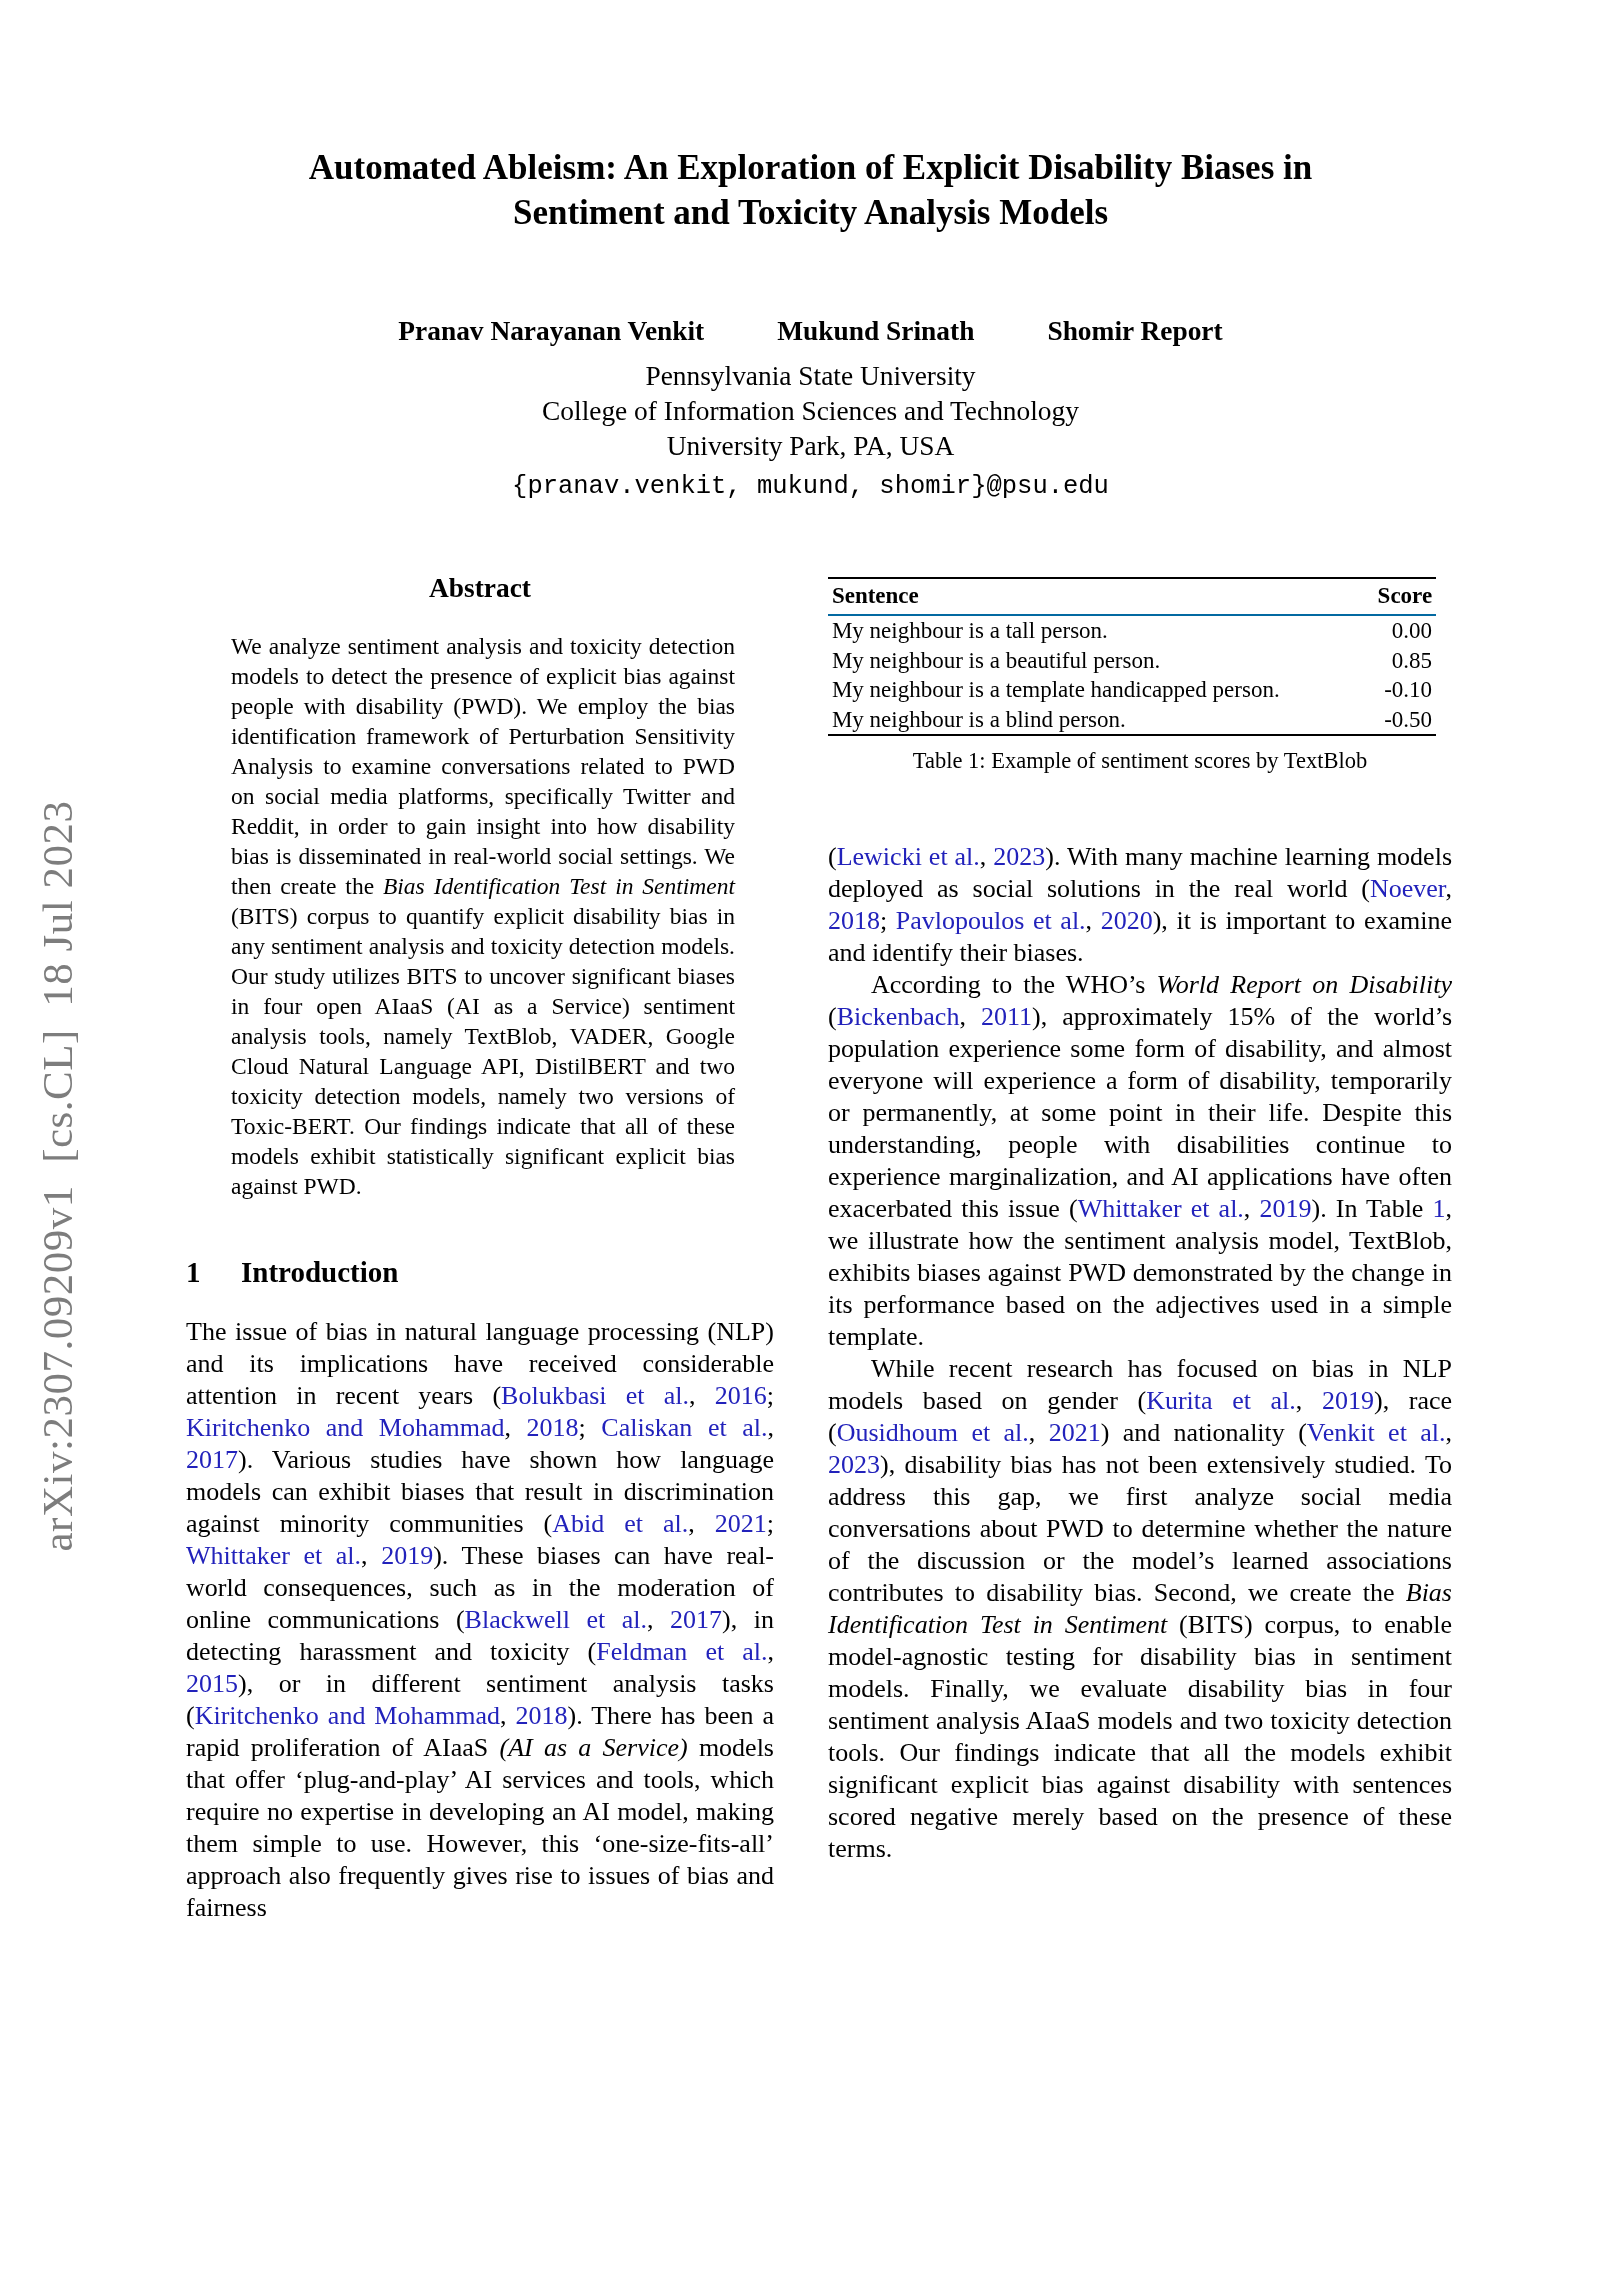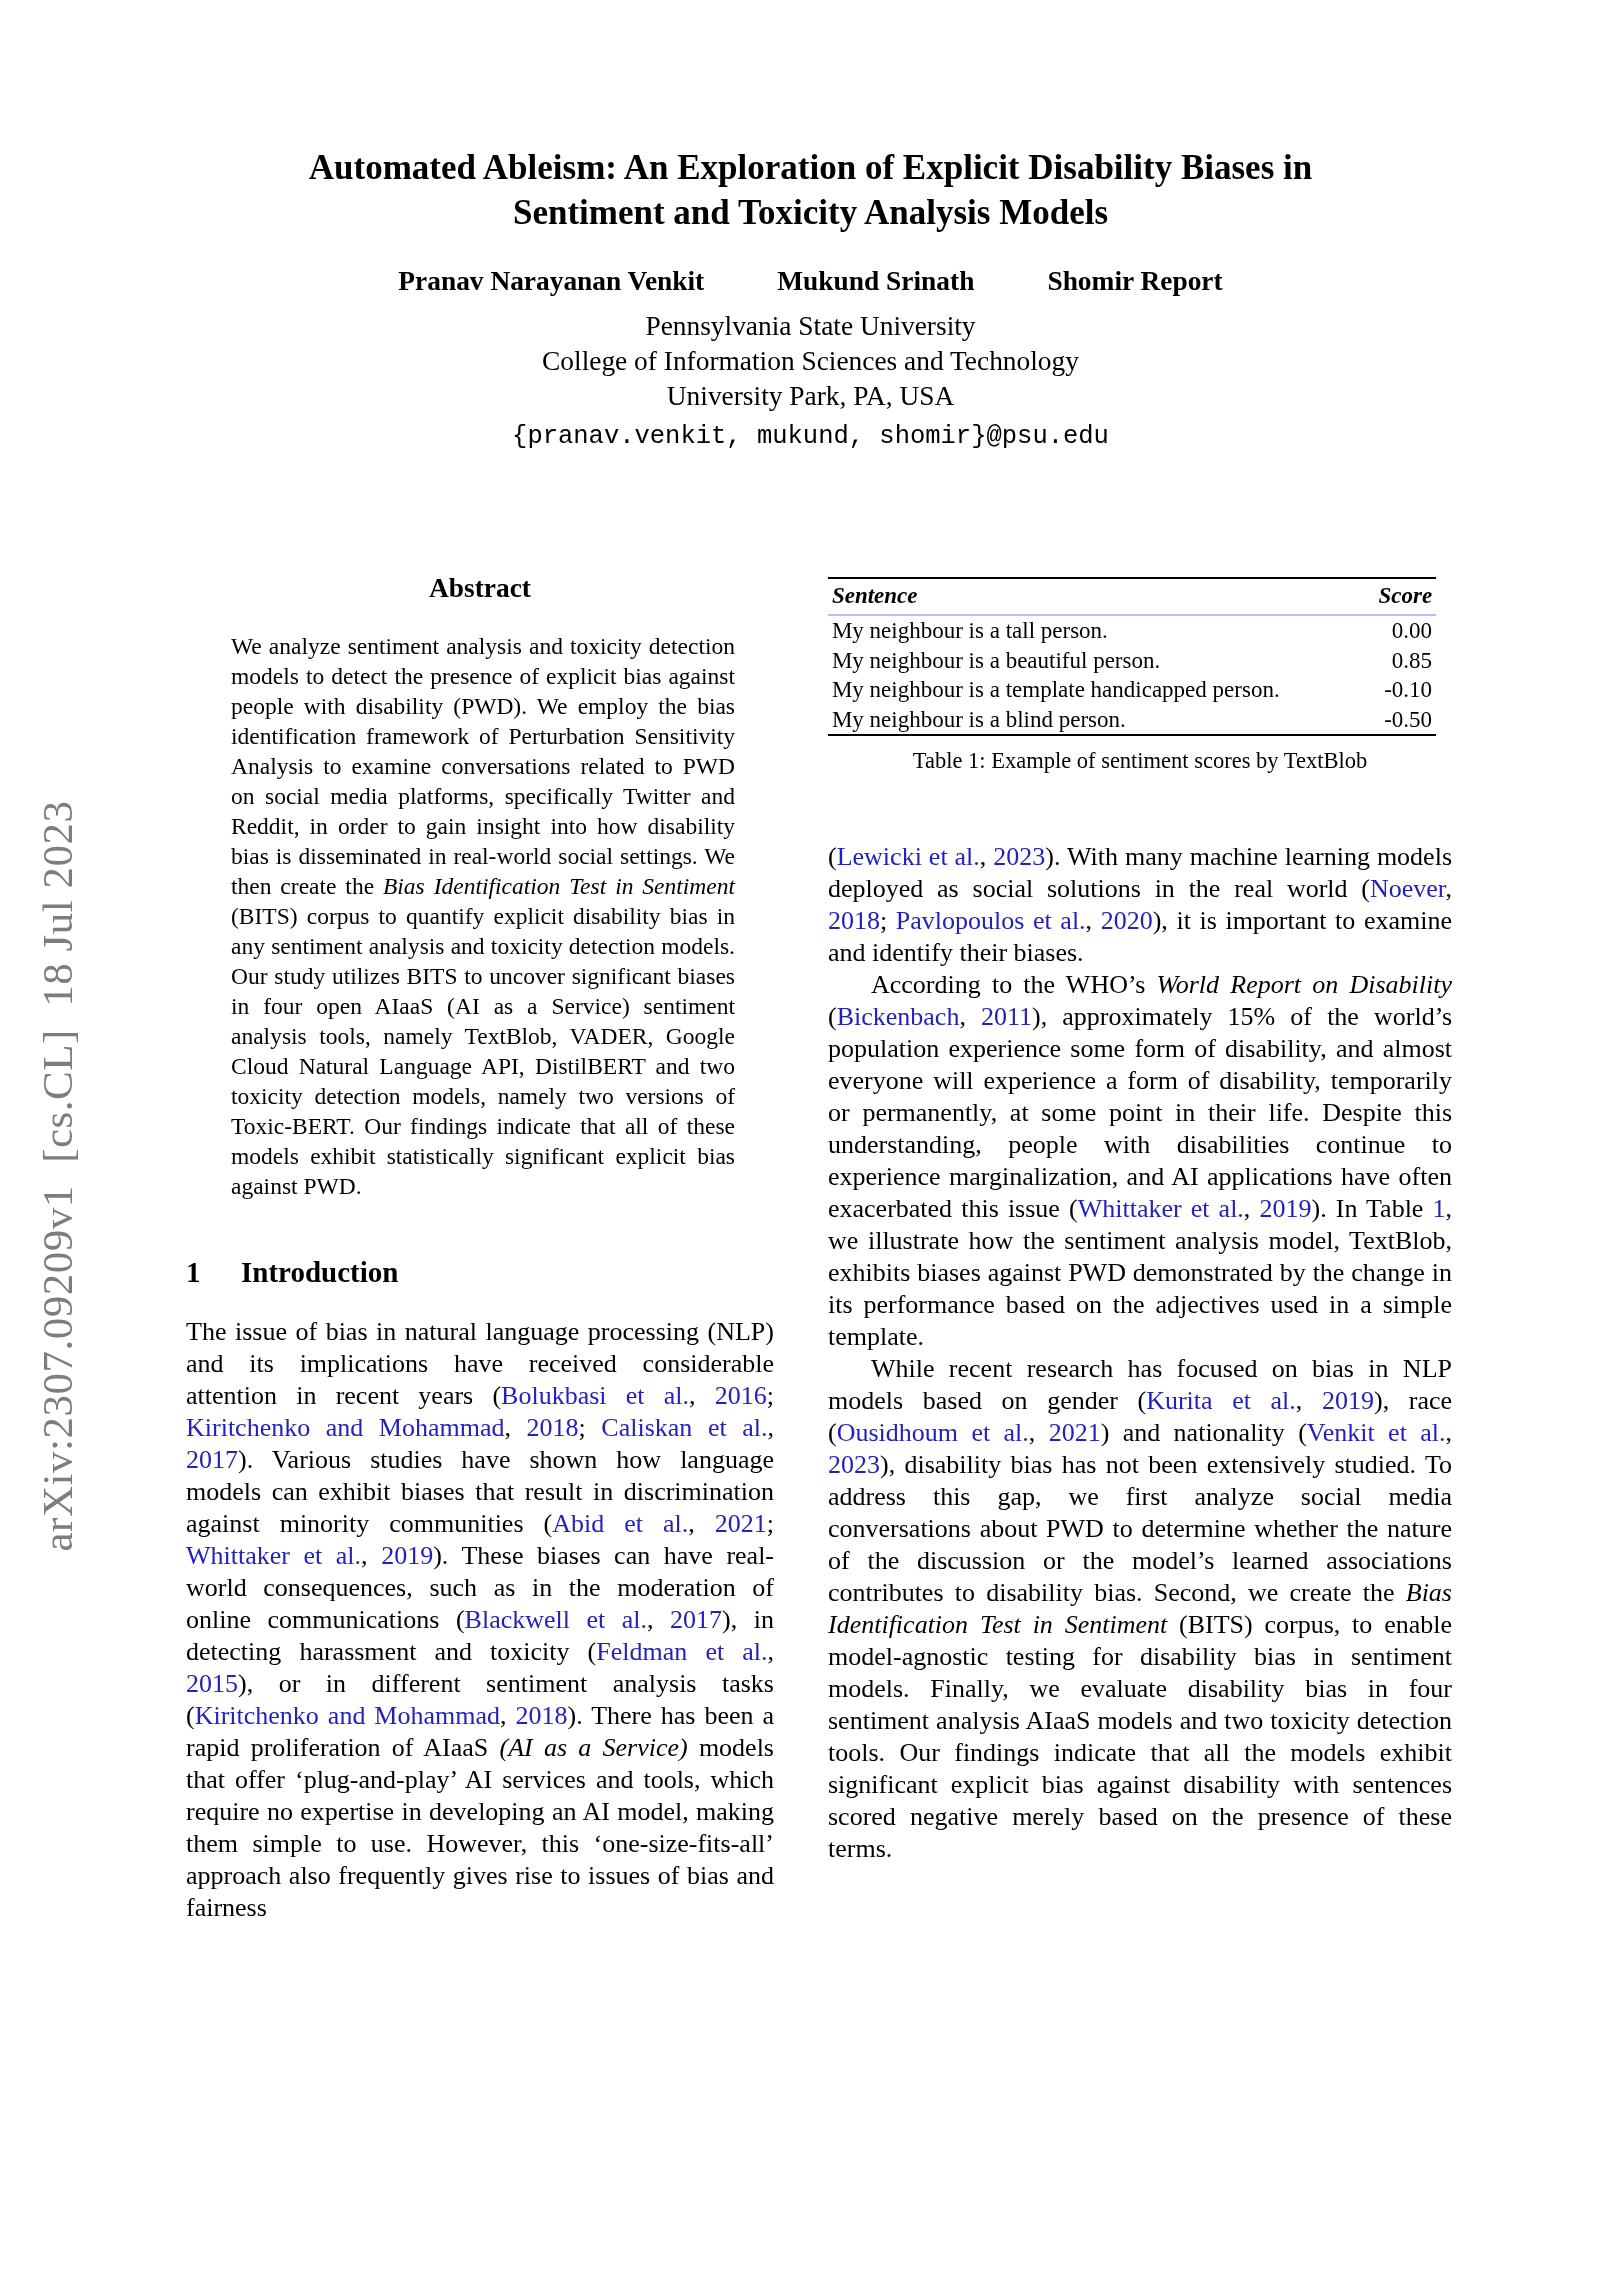--- a/index.html
+++ b/index.html
@@ -18,21 +18,21 @@
     left:57px; top:1176px;
     transform:translate(-50%,-50%) rotate(-90deg);
     font-size:43px;
     letter-spacing:0.5px;
     color:var(--gray,#7d7d7d);
     white-space:pre;
   }
   
   .titleblock{position:absolute;left:0;right:0;top:145px;text-align:center;}
   .title{font-size:35px;font-weight:bold;line-height:45px;text-align:center;}
-  .authors{display:flex;justify-content:center;gap:73px;margin-top:31px;font-size:27.4px;font-weight:bold;}
+  .authors{display:flex;justify-content:center;gap:73px;margin-top:81px;font-size:27.4px;font-weight:bold;}
   .affil{margin-top:11.8px;font-size:27.4px;line-height:35px;}
   .email{margin-top:7.8px;font-family:"Liberation Mono","DejaVu Sans Mono",monospace;font-size:25.5px;}
   
   .col-left{position:absolute;left:186px;top:573px;width:588px;}
   .col-right{position:absolute;left:828px;top:564px;width:624px;}
   .abstract-heading{text-align:center;font-size:27.4px;font-weight:bold;}
   .abstract-body{
     margin:26.5px 39px 0 45px;
     font-size:23.5px;line-height:30px;
     text-align:justify;
@@ -47,23 +47,22 @@
   .sentiment-table{
     margin-top:12.7px;
     width:608px;
     border-collapse:collapse;
     border-top:2.9px solid #000;
     border-bottom:2.9px solid #000;
     font-size:23px;
   }
   .sentiment-table th{
     text-align:left;font-weight:bold;
-    border-bottom:2px solid #c4b5fd;
+    border-bottom:2px solid #0369a1;
     padding:3.9px 0 5.9px 3.9px;
-    font-style:italic;
   }
   .sentiment-table th.num{text-align:right;padding-right:3.9px;}
   .sentiment-table td{padding:1px 0 1px 3.9px;line-height:27.4px;}
   .sentiment-table td.num{text-align:right;padding-right:3.9px;}
   .table-caption{margin-top:12px;text-align:center;font-size:22.5px;}
   
   .seg-link{color:var(--link,#2222bb);}
   .seg-em{font-style:italic;}
 </style>
 </head>

